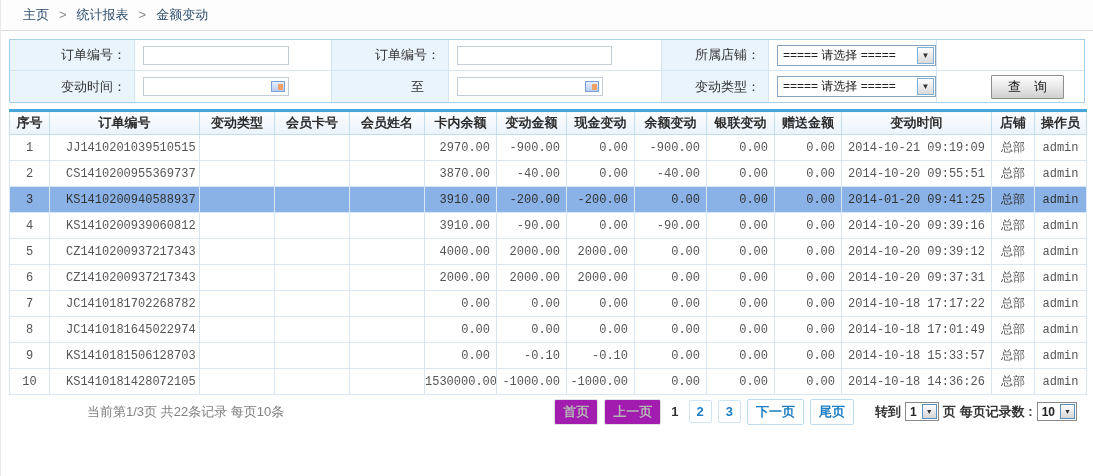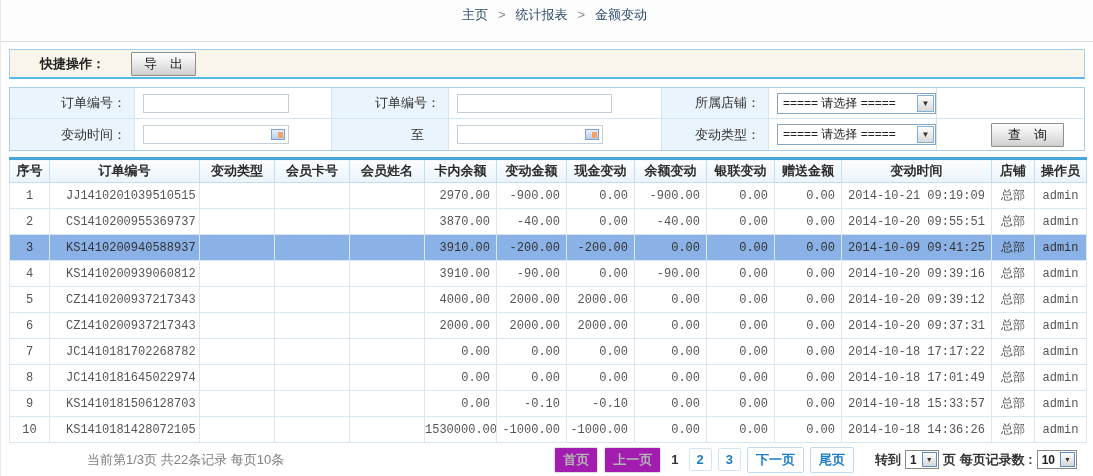--- a/index.html
+++ b/index.html
@@ -1,21 +1,21 @@
 <!DOCTYPE html>
 <html><head>
 <meta charset="utf-8">
 <style>
   * { margin:0; padding:0; box-sizing:border-box; }
   html,body { background:#fff; }
   body { font-family:"Liberation Sans", sans-serif; font-size:13px; color:#333; }
   .page { width:1093px; height:476px; background:#fff; border-left:1px solid #e9e9e9; overflow:hidden; }
 
   
-  .breadcrumb { height:42px; line-height:30px; background:#fdfdfd; border-bottom:1px solid #dcdcdc; padding-left:22px; color:#2d4c6d;text-align:center; }
+  .breadcrumb { height:31px; line-height:30px; background:#fdfdfd; border-bottom:1px solid #dcdcdc; padding-left:22px; color:#2d4c6d; }
   .bc-item { margin:0 7px; color:#2d4c6d; cursor:pointer; }
   .bc-item:first-child { margin-left:0; }
   .bc-sep { color:#8a8a8a; margin:0 3px; }
 
   
   .quickops { margin:7px 8px 0 8px; height:30px; border:1px solid #a0cfec; border-bottom:2px solid #55b8e9; background:#f9f5ea; display:flex; align-items:center; }
   .qlabel { margin-left:30px; font-weight:bold; color:#222; }
   .btn3d { margin-left:26px; font-family:"Liberation Sans", sans-serif; font-size:13px; color:#222;
            border:1px solid #8d8d8d; border-radius:1px; padding:2px 12px; cursor:pointer;
            background:linear-gradient(#fefefe, #e6e6e6 55%, #cfcfcf); box-shadow:inset 0 1px 0 #fff; }
@@ -73,24 +73,20 @@
 </style>
 </head>
 <body>
 
 <div class="page">
 
   <div class="breadcrumb">
     <span class="bc-item">主页</span><span class="bc-sep">&gt;</span><span class="bc-item">统计报表</span><span class="bc-sep">&gt;</span><span class="bc-item">金额变动</span>
   </div>
 
-  <div class="quickops">
-    <span class="qlabel">快捷操作：</span>
-    <button class="btn3d">导　出</button>
-  </div>
 
   <div class="filterbox">
 
     <div class="fcell flabel">订单编号：</div>
     <div class="fcell finput">
       <input class="txt" type="text" style="">
     </div>
     <div class="fcell flabel">订单编号：</div>
     <div class="fcell finput">
       <input class="txt wide" type="text" style="">
@@ -203,21 +199,21 @@
           <td class="al-l">KS1410200940588937</td>
           <td class="al-c"></td>
           <td class="al-c"></td>
           <td class="al-c"></td>
           <td class="al-r">3910.00</td>
           <td class="al-r">-200.00</td>
           <td class="al-r">-200.00</td>
           <td class="al-r">0.00</td>
           <td class="al-r">0.00</td>
           <td class="al-r">0.00</td>
-          <td class="al-c">2014-10-09 09:41:25</td>
+          <td class="al-c">2014-01-20 09:41:25</td>
           <td class="al-c">总部</td>
           <td class="al-c">admin</td>
         </tr>
         <tr>
           <td class="al-c">4</td>
           <td class="al-l">KS1410200939060812</td>
           <td class="al-c"></td>
           <td class="al-c"></td>
           <td class="al-c"></td>
           <td class="al-r">3910.00</td>

